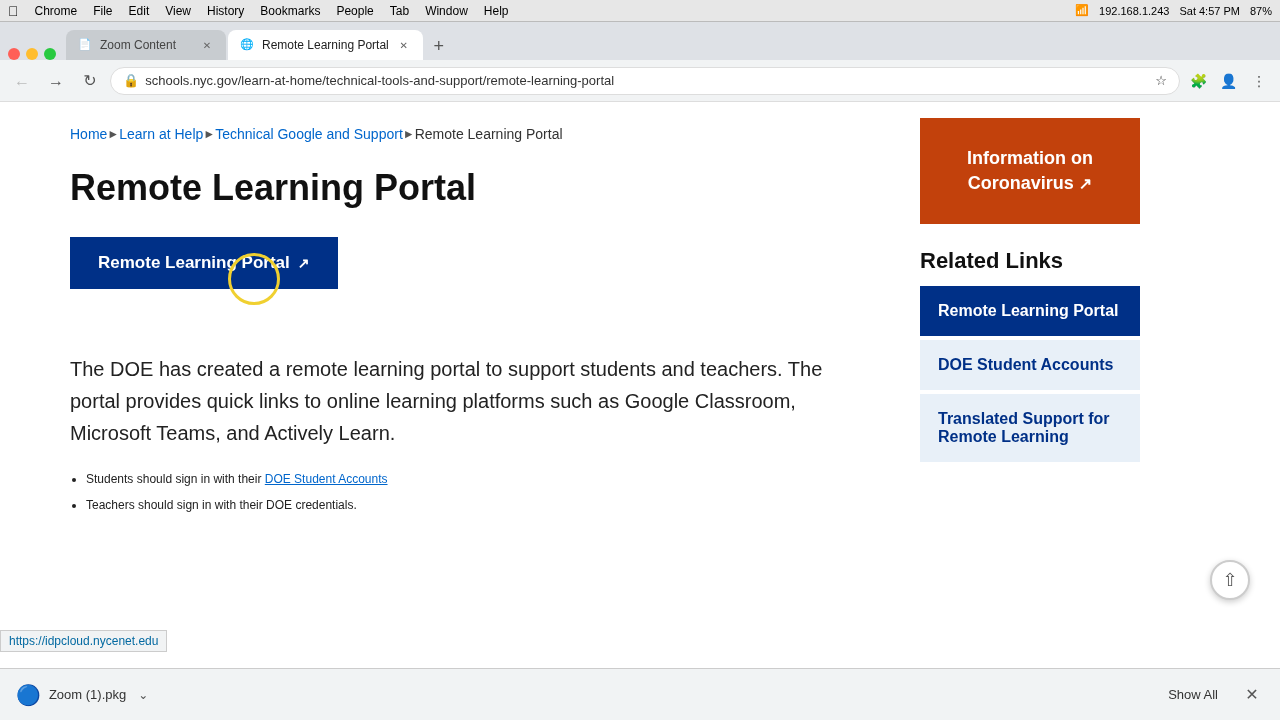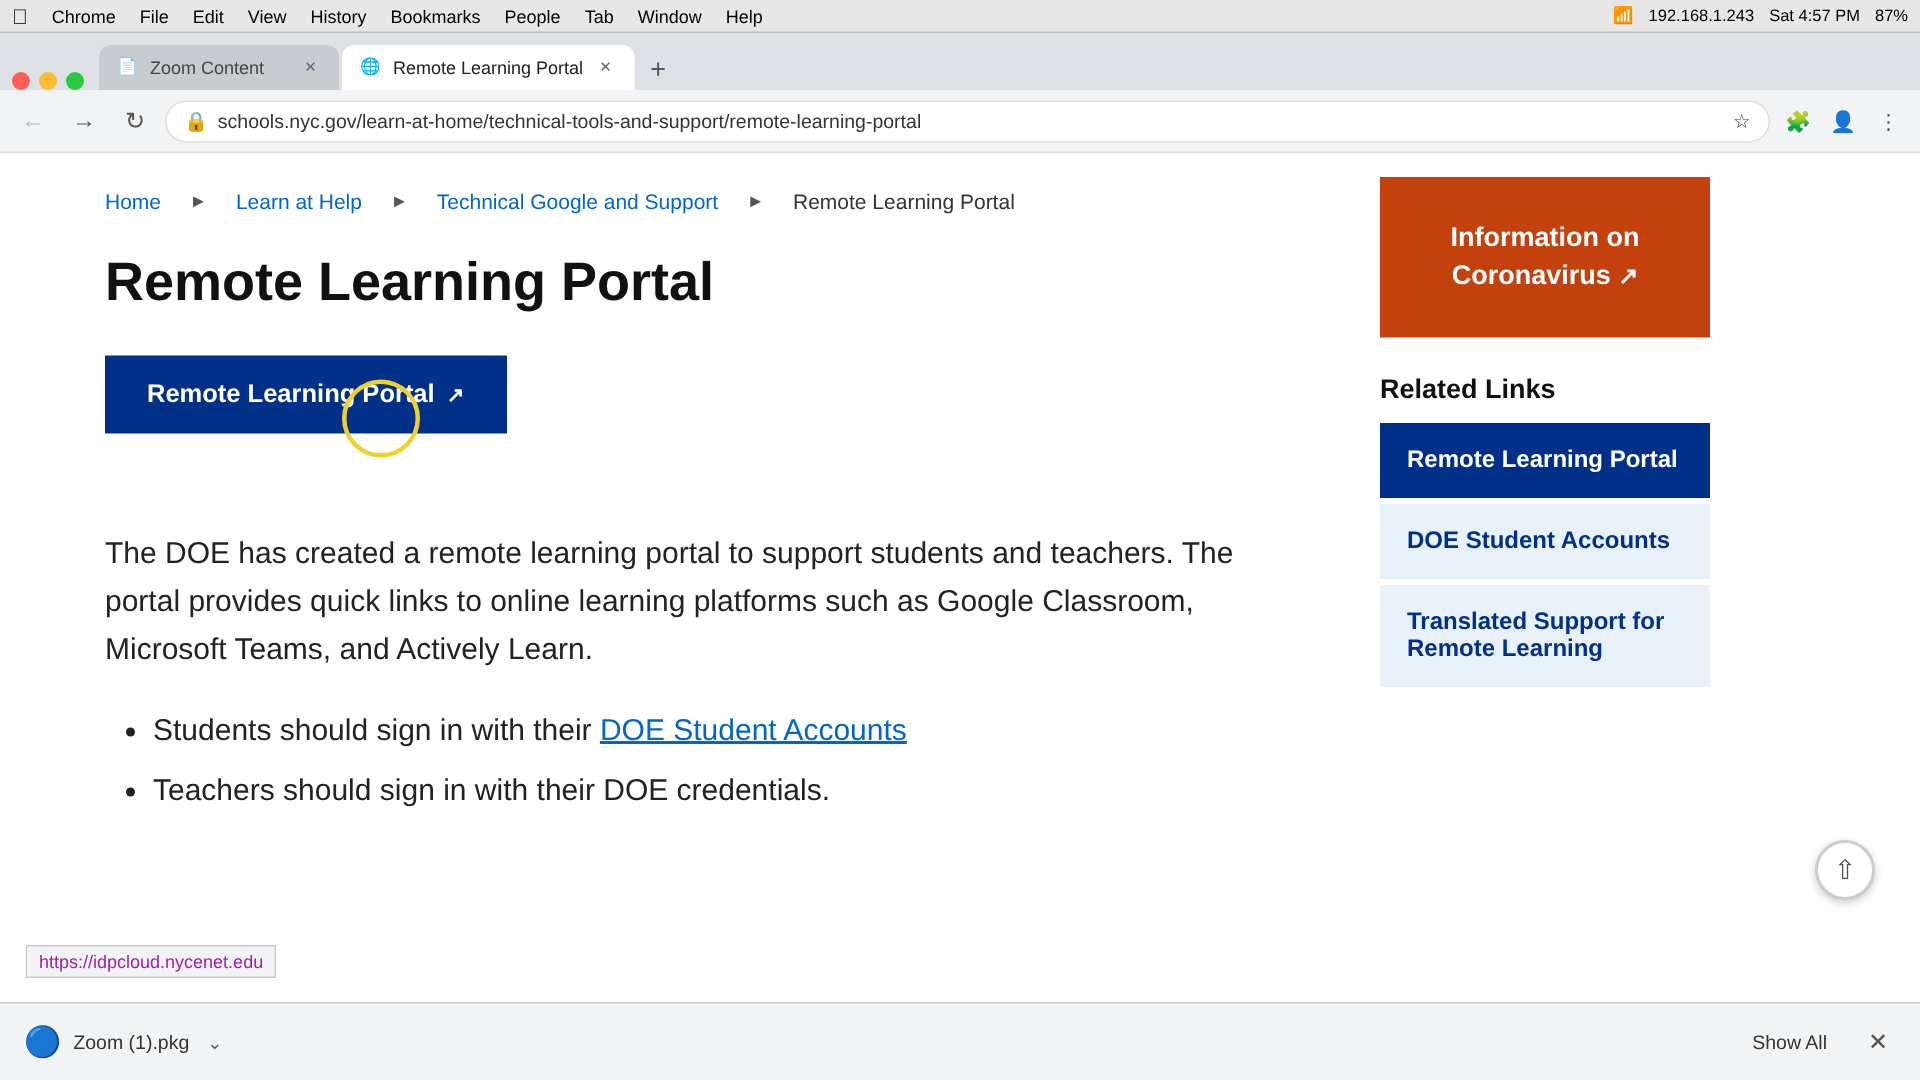--- a/index.html
+++ b/index.html
@@ -102,21 +102,21 @@
     .main-content {
       flex: 1;
       padding: 24px 40px 24px 70px;
       max-width: 900px;
     }
 
     
     .breadcrumb {
       display: flex;
       align-items: center;
-      gap: 19px;
+      gap: 0;
       font-size: 14px;
       color: #0066cc;
       margin-bottom: 24px;
       flex-wrap: wrap;
       text-align: center;
     }
     .breadcrumb a { color: #0066cc; text-decoration: none; }
     .breadcrumb-separator { color: #555; font-size: 12px; }
     .breadcrumb-current { color: #333; }
 
@@ -161,22 +161,22 @@
     
     .body-text {
       font-size: 20px;
       line-height: 1.6;
       color: #222;
       margin-bottom: 20px;
     }
 
     
     .bullet-list {
-      margin-left: 32px;
-      font-size: 20px;
+      margin-left: 16px;
+      font-size: 12px;
       line-height: 1.8;
       color: #222;
     }
     .bullet-list li { margin-bottom: 4px; }
     .bullet-list a { color: #0066cc; text-decoration: underline; }
 
     
     .sidebar {
       width: 260px;
       padding: 16px 20px;
@@ -191,21 +191,21 @@
       font-size: 18px;
       font-weight: 600;
       margin-bottom: 24px;
       cursor: pointer;
       line-height: 1.4;
     }
     .info-box-external { font-size: 16px; display: inline; }
 
     
     .related-links-title {
-      font-size: 18px;
+      font-size: 22px;
       font-weight: 700;
       color: #111;
       margin-bottom: 12px;
     }
 
     .related-link-item {
       padding: 16px 18px;
       font-size: 16px;
       font-weight: 600;
       cursor: pointer;
@@ -236,26 +236,26 @@
       font-size: 18px;
       color: #555;
       cursor: pointer;
       box-shadow: 0 2px 6px rgba(0,0,0,0.2);
     }
 
     
     .status-bar {
       position: fixed;
       bottom: 68px;
-      left: 17px;
+      left: 0;
       background: #f1f3f4;
       border: 1px solid #ccc;
       padding: 3px 8px;
       font-size: 12px;
-      color: #a21caf;
+      color: #0369a1;
     }
 
     
     .download-bar {
       position: fixed;
       bottom: 0;
       left: 0;
       right: 0;
       height: 52px;
       background: #f1f3f4;

